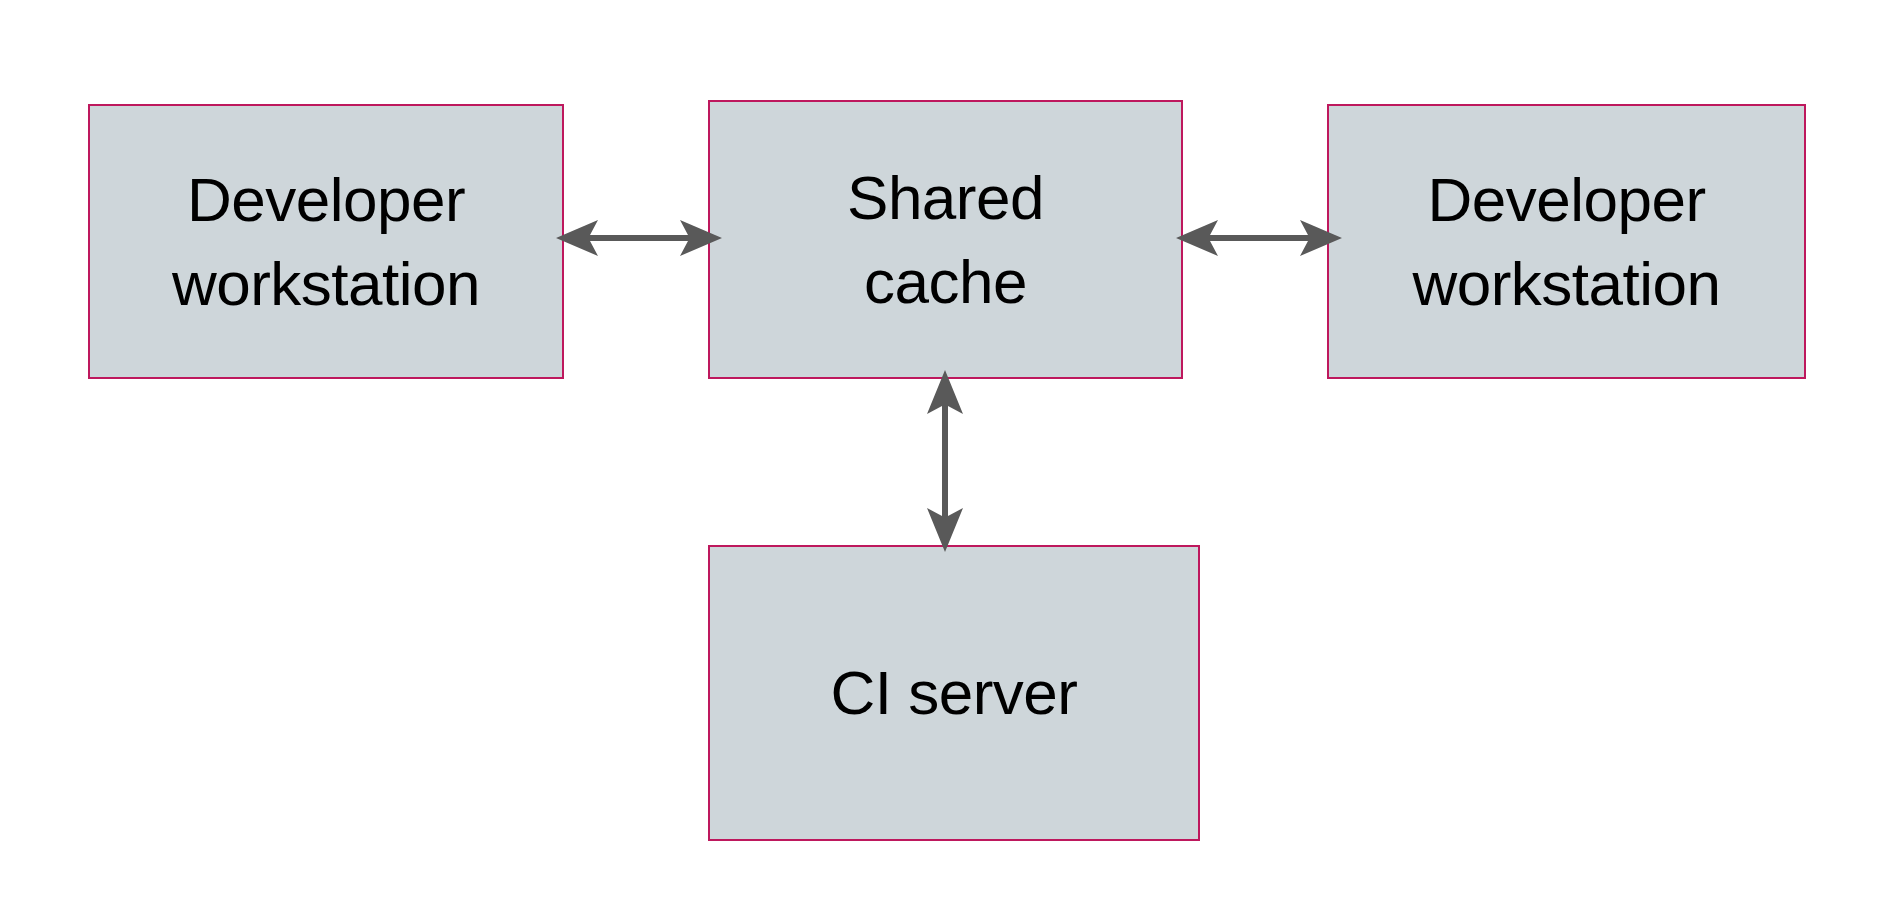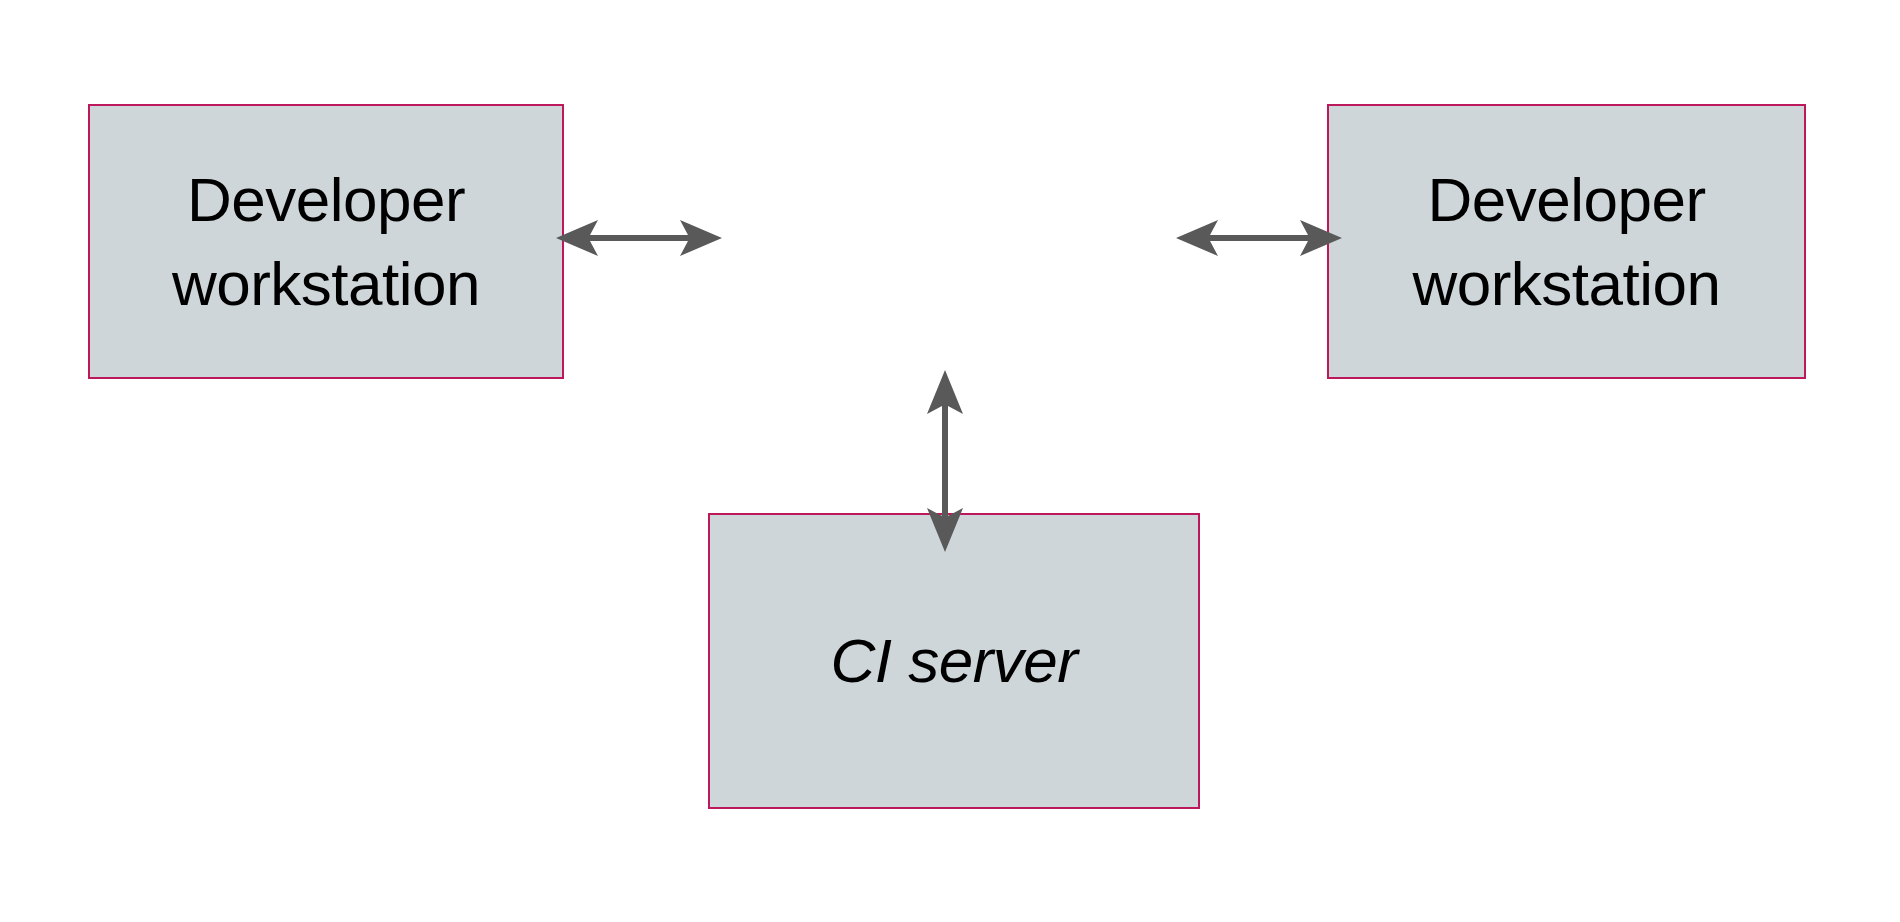--- a/index.html
+++ b/index.html
@@ -35,40 +35,44 @@
     line-height: 1.35;
     color: #000000;
     font-weight: 400;
     letter-spacing: -0.5px;
     white-space: pre-line;
     padding: 0 8px;
   }
   .node-dev-left  { left: 88px;   top: 104px; width: 476px; height: 275px; }
   .node-cache     { left: 708px;  top: 100px; width: 475px; height: 279px; }
   .node-dev-right { left: 1327px; top: 104px; width: 479px; height: 275px; }
-  .node-ci        { left: 708px;  top: 513px; width: 492px; height: 296px; font-style: italic; }
+  .node-ci        { left: 708px;  top: 545px; width: 492px; height: 296px; }
 
   .connector {
     position: absolute;
     overflow: visible;
   }
   .conn-left-cache  { left: 556px;  top: 207px; width: 166px; height: 62px; }
   .conn-cache-right { left: 1176px; top: 207px; width: 166px; height: 62px; }
   .conn-cache-ci    { left: 914px;  top: 370px; width: 62px;  height: 182px; }
 </style>
 </head>
 <body>
 
 <div id="diagram-canvas">
 
   <div class="node-box node-dev-left">
     <span class="node-label">Developer
 workstation</span>
   </div>
 
+  <div class="node-box node-cache">
+    <span class="node-label">Shared
+cache</span>
+  </div>
 
   <div class="node-box node-dev-right">
     <span class="node-label">Developer
 workstation</span>
   </div>
 
   <div class="node-box node-ci">
     <span class="node-label">CI server</span>
   </div>
 

